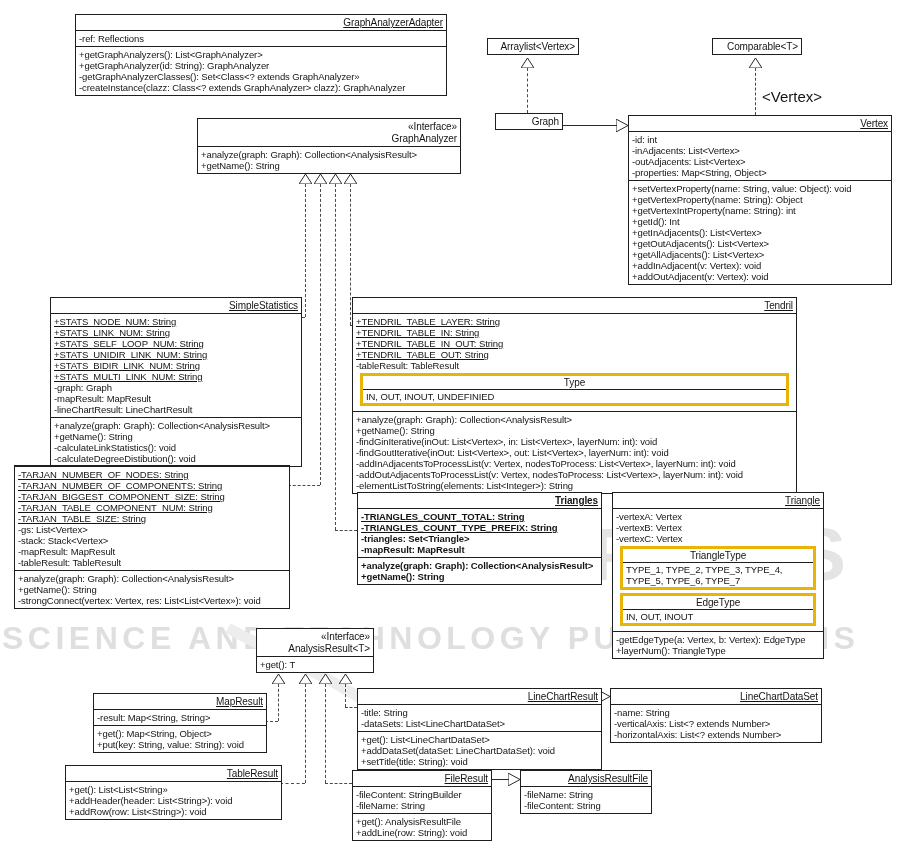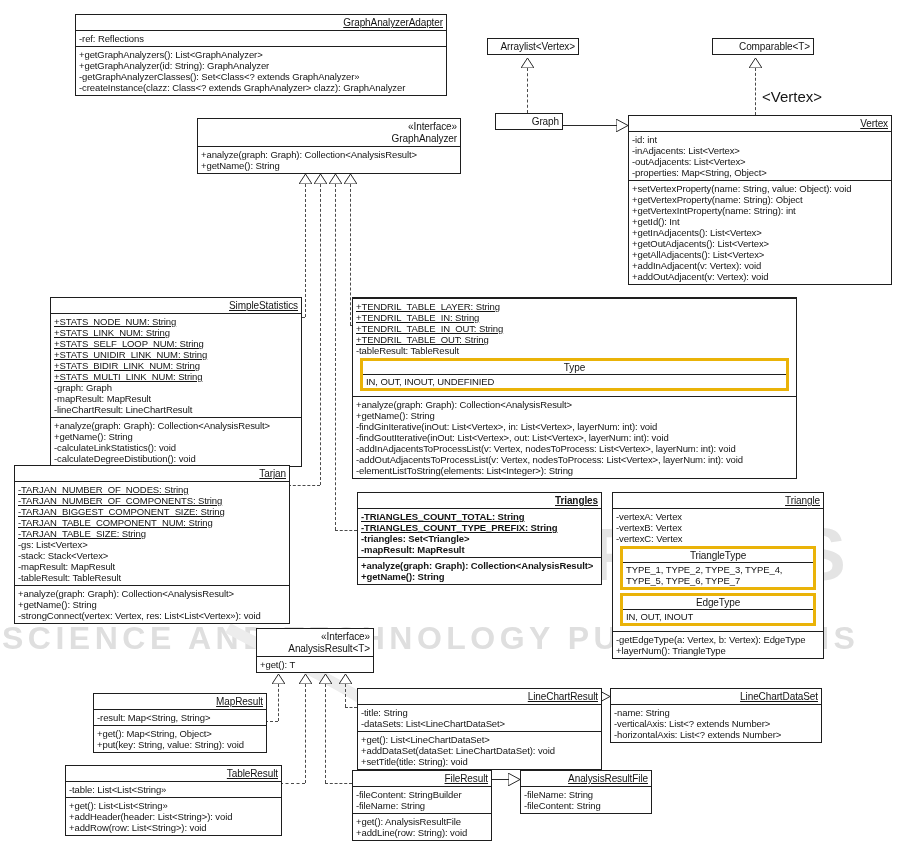--- a/index.html
+++ b/index.html
@@ -63,21 +63,21 @@
       <div class="uml-sec">
         <div class="uml-row">+analyze(graph: Graph): Collection&lt;AnalysisResult&gt;</div>
         <div class="uml-row">+getName(): String</div>
       </div>
     </div>
   <div class="uml-class" style="left:487px;top:38px;width:90px;">
       <div class="uml-title">
         <div class="tname">Arraylist&lt;Vertex&gt;</div>
       </div>
     </div>
-  <div class="uml-class" style="left:712px;top:38px;width:88px;padding-left:12px;">
+  <div class="uml-class" style="left:712px;top:38px;width:88px;">
       <div class="uml-title">
         <div class="tname">Comparable&lt;T&gt;</div>
       </div>
     </div>
   <div class="uml-class" style="left:495px;top:113px;width:66px;">
       <div class="uml-title">
         <div class="tname">Graph</div>
       </div>
     </div>
   <div class="uml-class" style="left:628px;top:115px;width:262px;">
@@ -118,20 +118,23 @@
         <div class="uml-row">-lineChartResult: LineChartResult</div>
       </div>
       <div class="uml-sec">
         <div class="uml-row">+analyze(graph: Graph): Collection&lt;AnalysisResult&gt;</div>
         <div class="uml-row">+getName(): String</div>
         <div class="uml-row">-calculateLinkStatistics(): void</div>
         <div class="uml-row">-calculateDegreeDistibution(): void</div>
       </div>
     </div>
   <div class="uml-class" style="left:352px;top:297px;width:443px;">
+      <div class="uml-title">
+        <div class="tname u">Tendril</div>
+      </div>
       <div class="uml-sec">
         <div class="uml-row u">+TENDRIL_TABLE_LAYER: String</div>
         <div class="uml-row u">+TENDRIL_TABLE_IN: String</div>
         <div class="uml-row u">+TENDRIL_TABLE_IN_OUT: String</div>
         <div class="uml-row u">+TENDRIL_TABLE_OUT: String</div>
         <div class="uml-row">-tableResult: TableResult</div>
         <div class="enum-box">
           <div class="enum-head">Type</div>
           <div class="enum-vals">IN, OUT, INOUT, UNDEFINIED</div>
         </div>
@@ -140,23 +143,20 @@
         <div class="uml-row">+analyze(graph: Graph): Collection&lt;AnalysisResult&gt;</div>
         <div class="uml-row">+getName(): String</div>
         <div class="uml-row">-findGinIterative(inOut: List&lt;Vertex&gt;, in: List&lt;Vertex&gt;, layerNum: int): void</div>
         <div class="uml-row">-findGoutIterative(inOut: List&lt;Vertex&gt;, out: List&lt;Vertex&gt;, layerNum: int): void</div>
         <div class="uml-row">-addInAdjacentsToProcessList(v: Vertex, nodesToProcess: List&lt;Vertex&gt;, layerNum: int): void</div>
         <div class="uml-row">-addOutAdjacentsToProcessList(v: Vertex, nodesToProcess: List&lt;Vertex&gt;, layerNum: int): void</div>
         <div class="uml-row">-elementListToString(elements: List&lt;Integer&gt;): String</div>
       </div>
     </div>
   <div class="uml-class" style="left:14px;top:465px;width:274px;">
-      <div class="uml-title">
-        <div class="tname u">Tarjan</div>
-      </div>
       <div class="uml-sec">
         <div class="uml-row u">-TARJAN_NUMBER_OF_NODES: String</div>
         <div class="uml-row u">-TARJAN_NUMBER_OF_COMPONENTS: String</div>
         <div class="uml-row u">-TARJAN_BIGGEST_COMPONENT_SIZE: String</div>
         <div class="uml-row u">-TARJAN_TABLE_COMPONENT_NUM: String</div>
         <div class="uml-row u">-TARJAN_TABLE_SIZE: String</div>
         <div class="uml-row">-gs: List&lt;Vertex&gt;</div>
         <div class="uml-row">-stack: Stack&lt;Vertex&gt;</div>
         <div class="uml-row">-mapResult: MapResult</div>
         <div class="uml-row">-tableResult: TableResult</div>
@@ -245,23 +245,20 @@
       </div>
       <div class="uml-sec">
         <div class="uml-row">-name: String</div>
         <div class="uml-row">-verticalAxis: List&lt;? extends Number&gt;</div>
         <div class="uml-row">-horizontalAxis: List&lt;? extends Number&gt;</div>
       </div>
     </div>
   <div class="uml-class" style="left:65px;top:765px;width:215px;">
       <div class="uml-title">
         <div class="tname u">TableResult</div>
-      </div>
-      <div class="uml-sec">
-        <div class="uml-row">-table: List&lt;List&lt;String»</div>
       </div>
       <div class="uml-sec">
         <div class="uml-row">+get(): List&lt;List&lt;String»</div>
         <div class="uml-row">+addHeader(header: List&lt;String&gt;): void</div>
         <div class="uml-row">+addRow(row: List&lt;String&gt;): void</div>
       </div>
     </div>
   <div class="uml-class" style="left:352px;top:770px;width:138px;">
       <div class="uml-title">
         <div class="tname u">FileResult</div>

